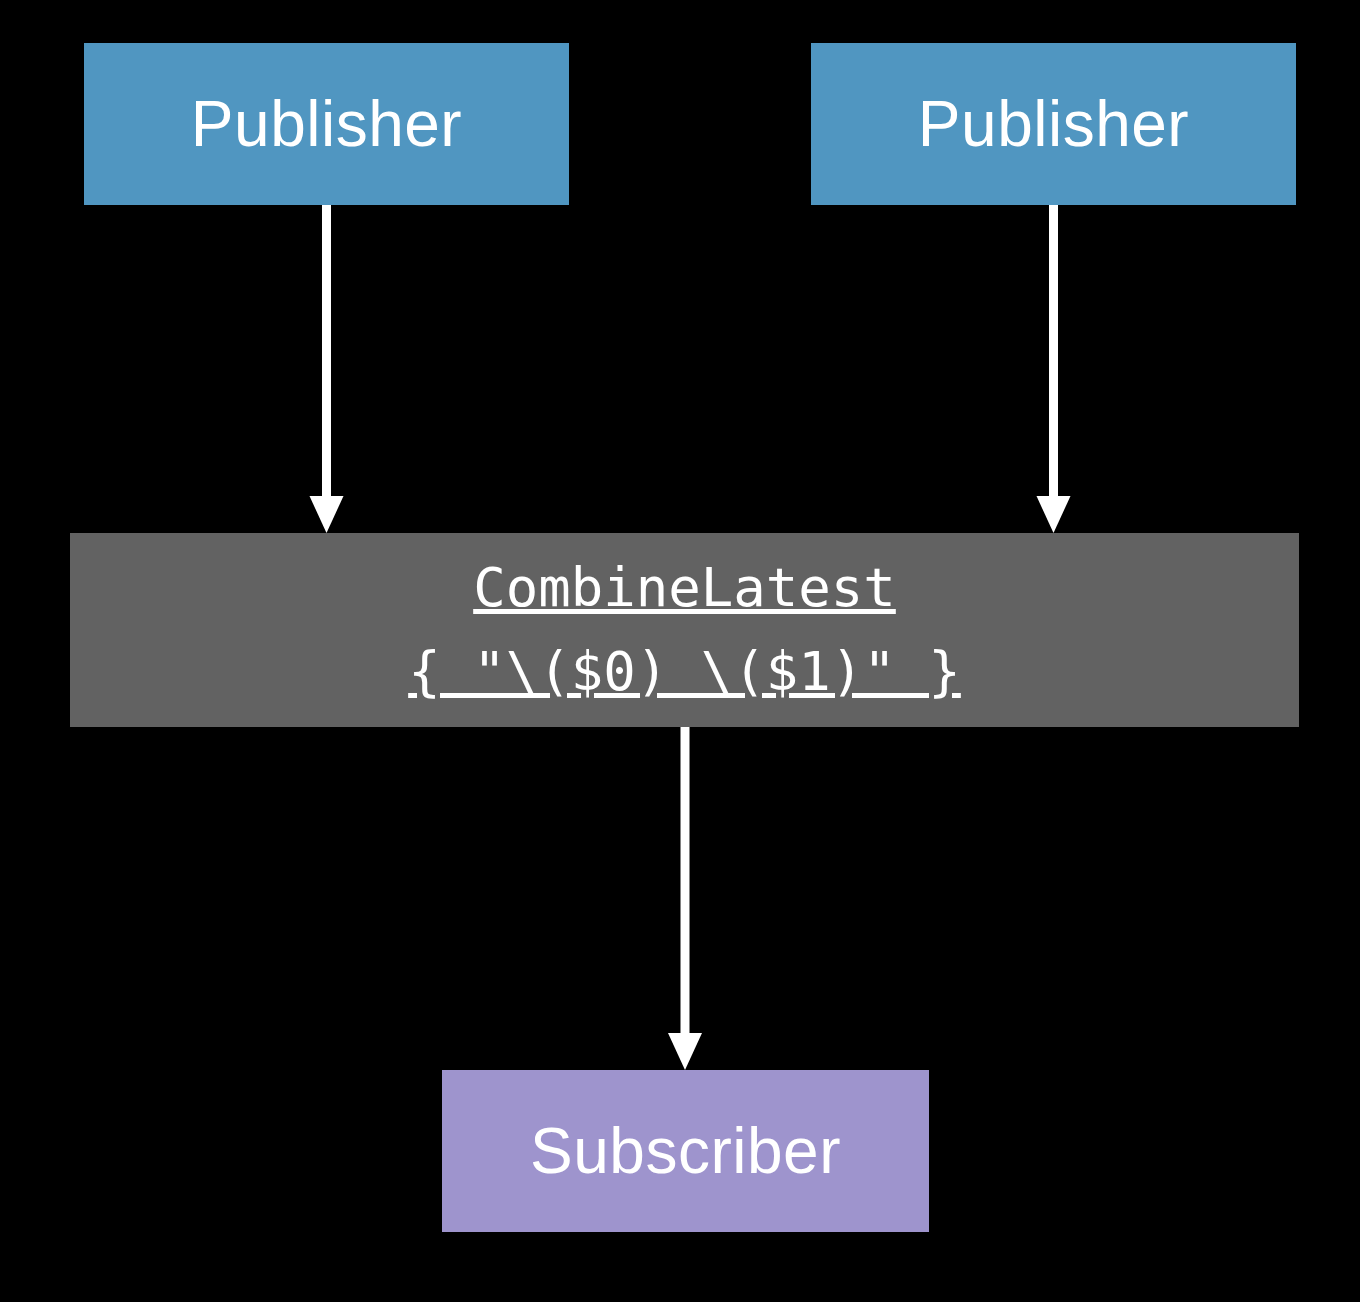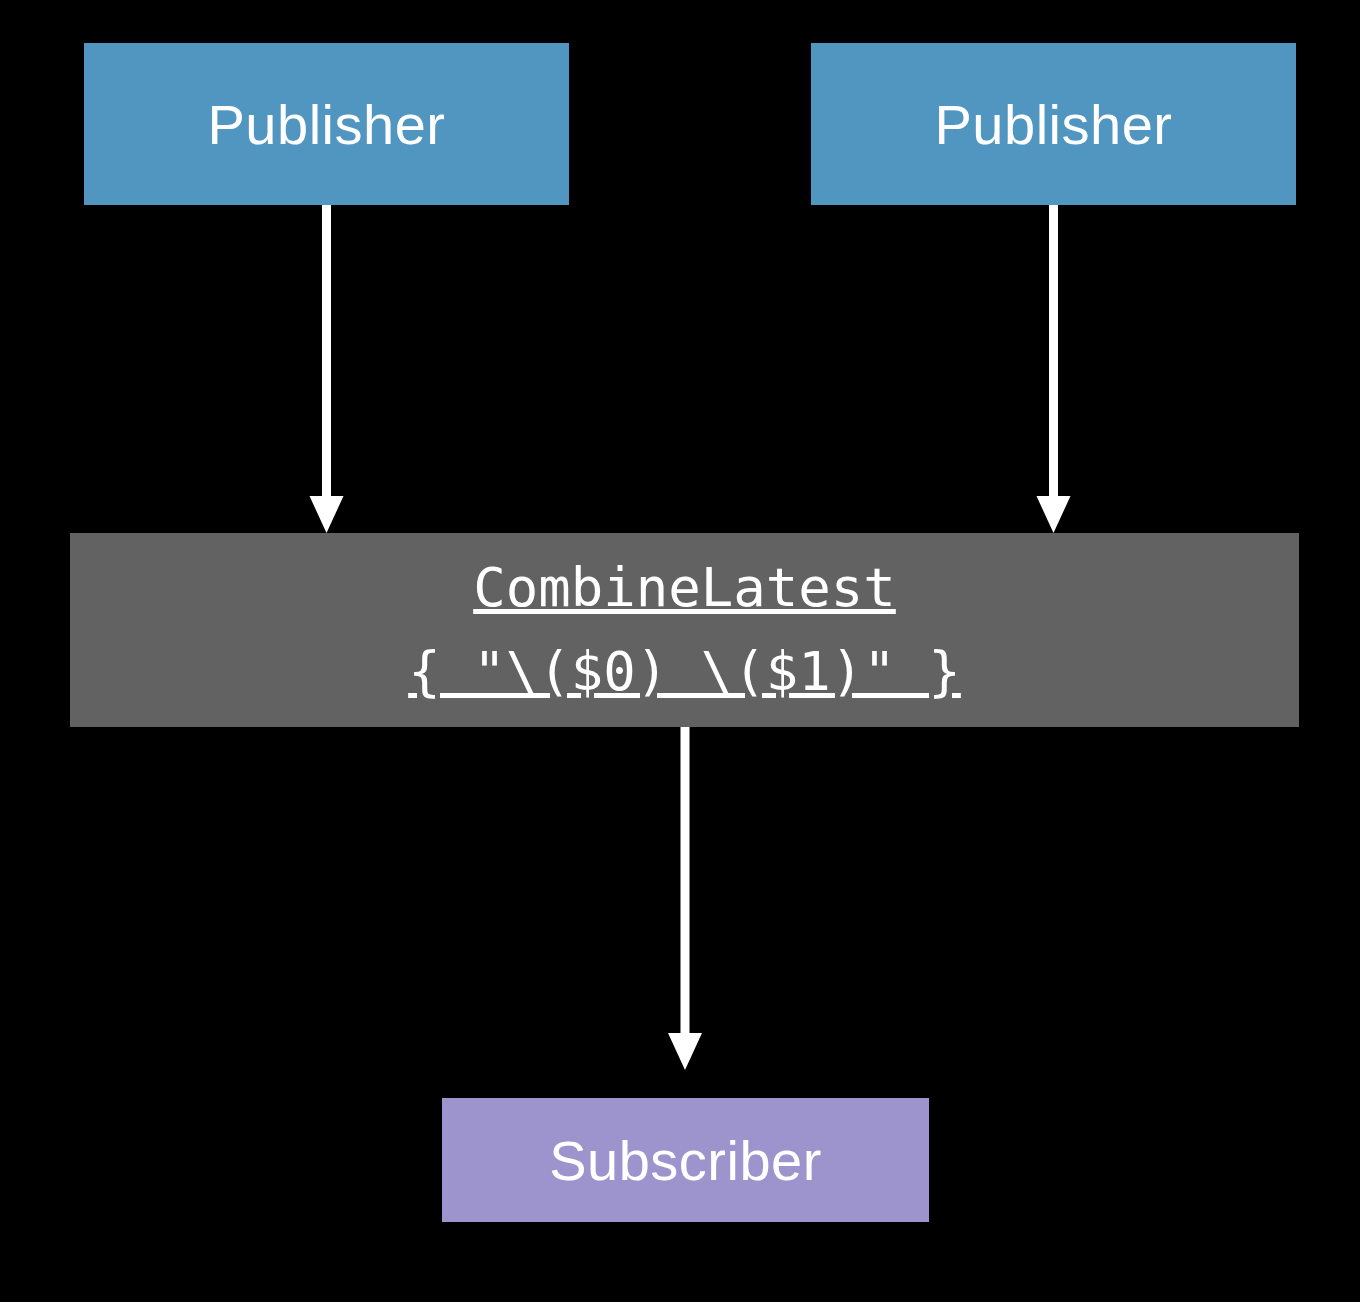--- a/index.html
+++ b/index.html
@@ -16,28 +16,28 @@
     font-family: "Liberation Sans", sans-serif;
   }
   .node {
     position: absolute;
     display: flex;
     align-items: center;
     justify-content: center;
     color: #ffffff;
   }
   .node .label {
-    font-size: 56px;
+    font-size: 64px;
     font-weight: 400;
     letter-spacing: 0.5px;
   }
   .publisher-left  { left: 84px;  top: 43px;   width: 485px;  height: 162px; }
   .publisher-right { left: 811px; top: 43px;   width: 485px;  height: 162px; }
   .operator        { left: 70px;  top: 533px;  width: 1229px; height: 194px; }
-  .subscriber      { left: 442px; top: 1098px; width: 487px;  height: 124px; }
+  .subscriber      { left: 442px; top: 1070px; width: 487px;  height: 162px; }
 
   .operator-text {
     display: flex;
     flex-direction: column;
     align-items: center;
     gap: 30px;
     line-height: 1;
     font-family: "DejaVu Sans Mono", monospace;
     font-size: 54px;
     white-space: pre;

